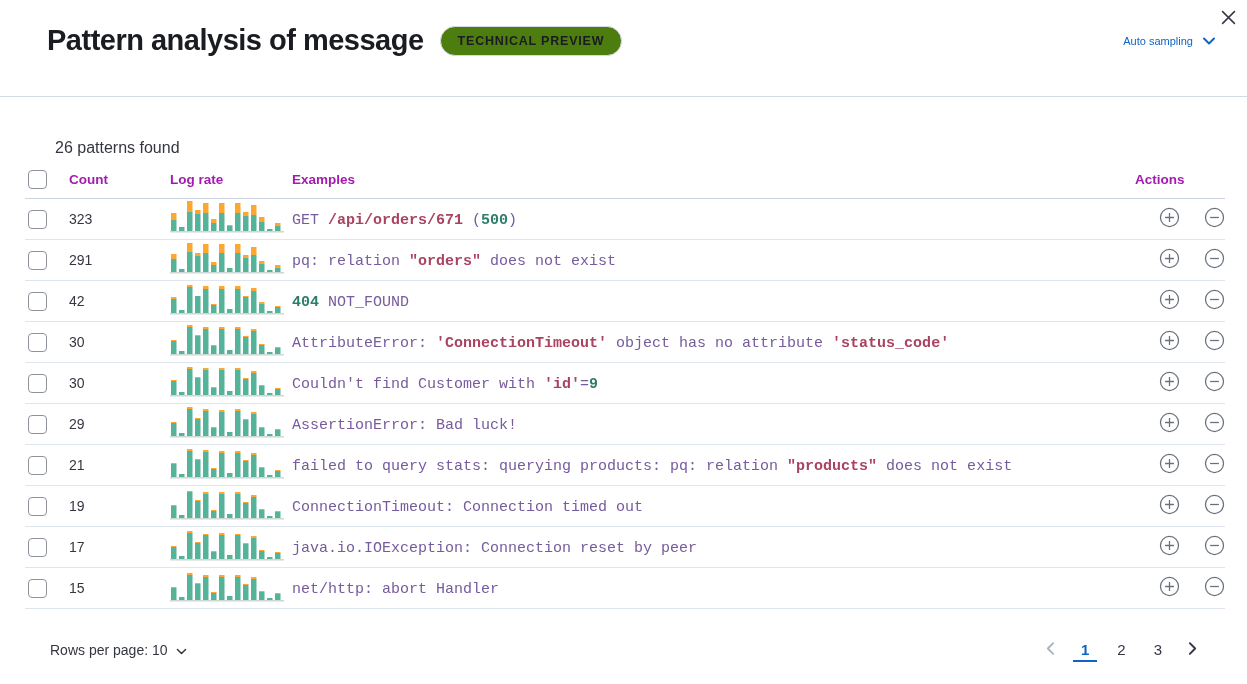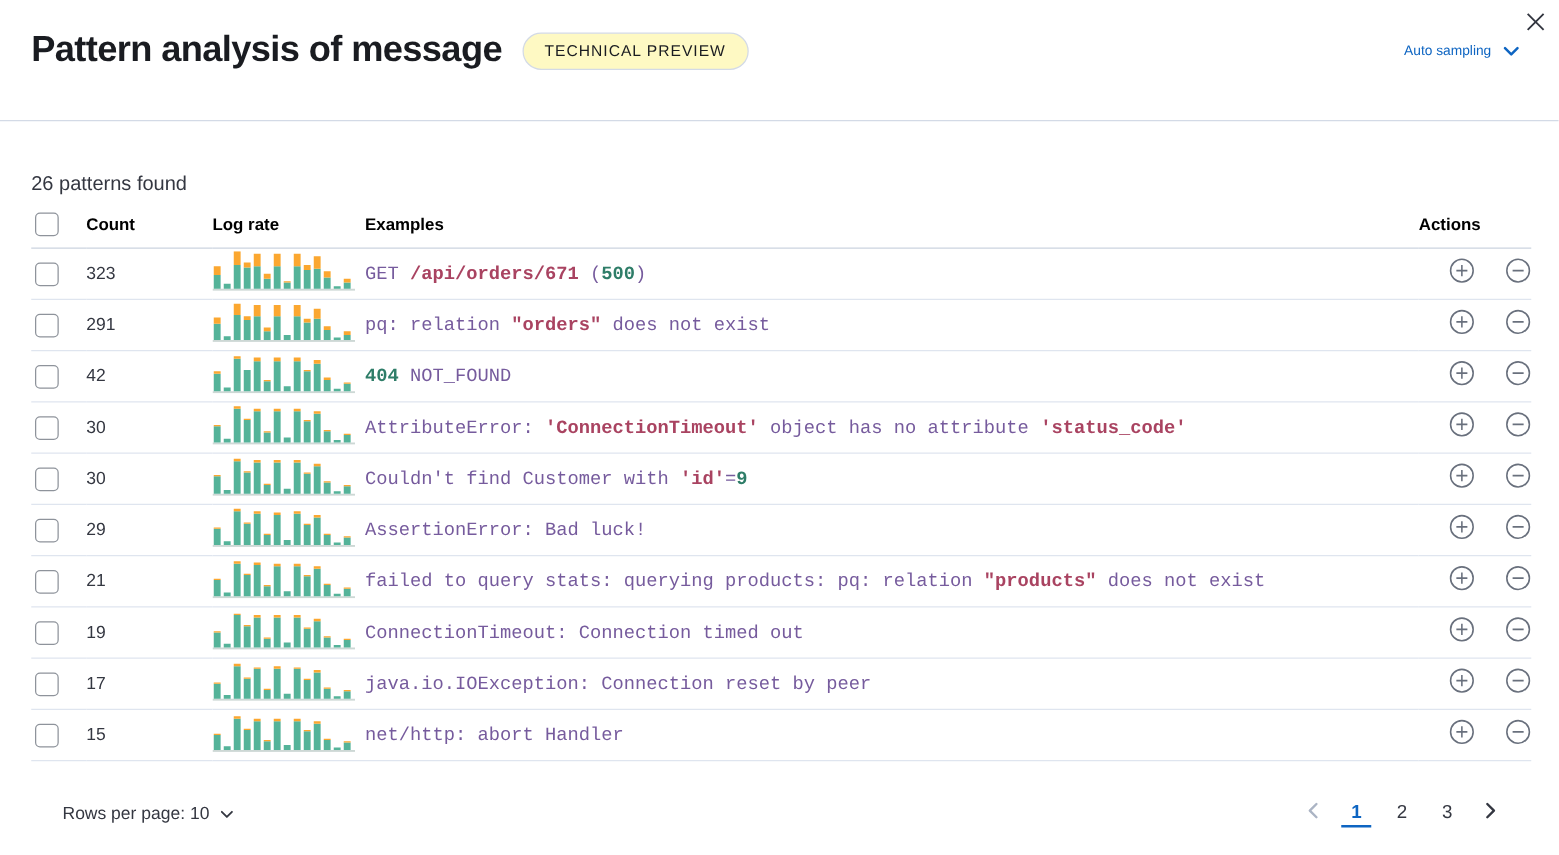--- a/index.html
+++ b/index.html
@@ -2,37 +2,37 @@
 <html style="--accent: #0E65C2; --border: #D3DAE6; --code-purple: #765B9D; --code-red: #A94361; --code-green: #2E7D68; --bar-green: #54B399; --bar-orange: #FBA730; --baseline: #CDD8D5; --icon-gray: #69707D;"><head>
 <meta charset="utf-8">
 <style>
   * { box-sizing: border-box; margin: 0; padding: 0; }
   html,body { width:1247px; height:684px; background:#fff; overflow:hidden;
     font-family:"Liberation Sans","DejaVu Sans",sans-serif; color:#343741; }
 
   .flyout { position:relative; width:1247px; height:684px; background:#fff; }
 
   
-  .flyout-header { position:relative; height:97px; border-bottom:1px solid var(--border,#D3DAE6); }
+  .flyout-header { position:relative; height:97px; border-bottom:1px solid var(--border,#D3DAE6);padding-left:22px; }
   .title-row { display:flex; align-items:center; gap:16px; padding:24px 30px 0 25px; }
   .page-title { font-size:29px; font-weight:700; color:#1a1c21; letter-spacing:-0.5px; }
   .tech-badge { border:1px solid #D3DAE6; border-radius:17px; padding:7px 17px;
-    font-size:12.5px; font-weight:400; letter-spacing:0.8px; color:#1a1c21; white-space:nowrap; background:#fef9c3; }
+    font-size:12.5px; font-weight:700; letter-spacing:0.8px; color:#1a1c21; white-space:nowrap; background:#4d7c0f; }
   .sampling { margin-left:auto; display:flex; align-items:center; gap:8px;
     color:var(--accent,#0E65C2); font-size:11px; cursor:pointer; background:none; border:none;
     font-family:inherit; }
   .close-btn { position:absolute; top:5px; right:6px; background:none; border:none;
     padding:4px; cursor:pointer; line-height:0; }
 
   
   .flyout-body { padding:0 22px 0 25px; }
-  .summary { margin-top:42px; font-size:16px; color:#343741; }
+  .summary { margin-top:42px; font-size:16px; color:#343741;margin-left:30px; }
 
   table { width:100%; border-collapse:collapse; margin-top:13px; table-layout:fixed; }
-  thead th { text-align:left; font-size:13.5px; font-weight:700; color:#000000;
+  thead th { text-align:left; font-size:13.5px; font-weight:700; color:#a21caf;
     padding:0 0 9px 0; border-bottom:1px solid #CBD3E0; }
   th.col-check { width:44px; }
   th.col-count { width:101px; }
   th.col-spark { width:122px; }
   th.col-actions { width:90px; text-align:left; }
   tbody td { border-bottom:1px solid #DFE5EF; height:41px; vertical-align:middle; padding:0; }
 
   .checkbox { display:inline-block; width:19px; height:19px; border:1px solid #8E939B;
     border-radius:4px; background:#fff; margin-left:3px; vertical-align:middle; cursor:pointer; }
   .cell-count span { font-size:14px; color:#343741; }

